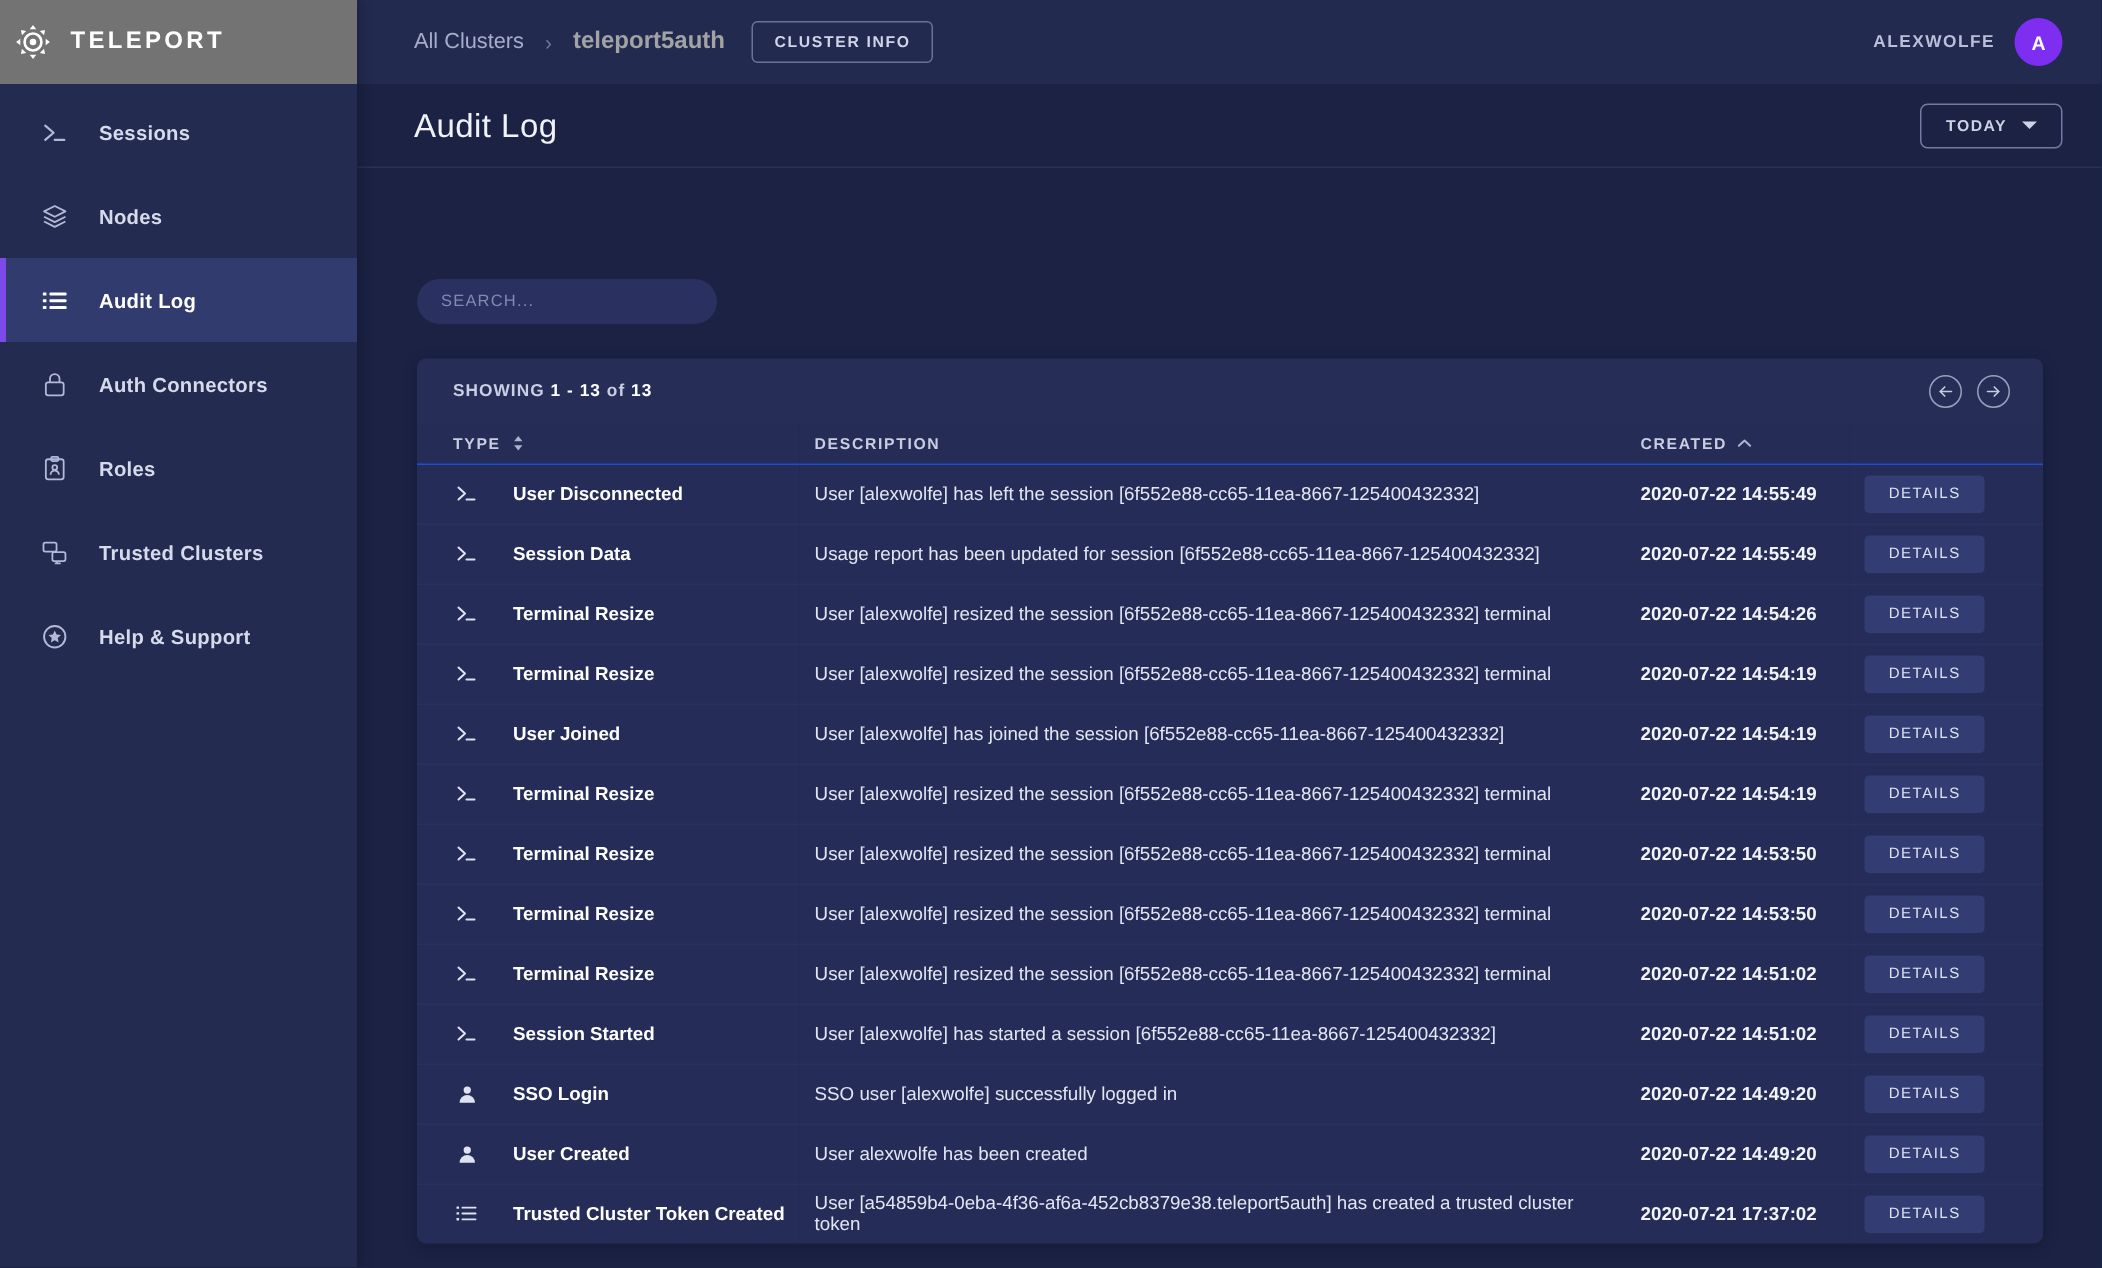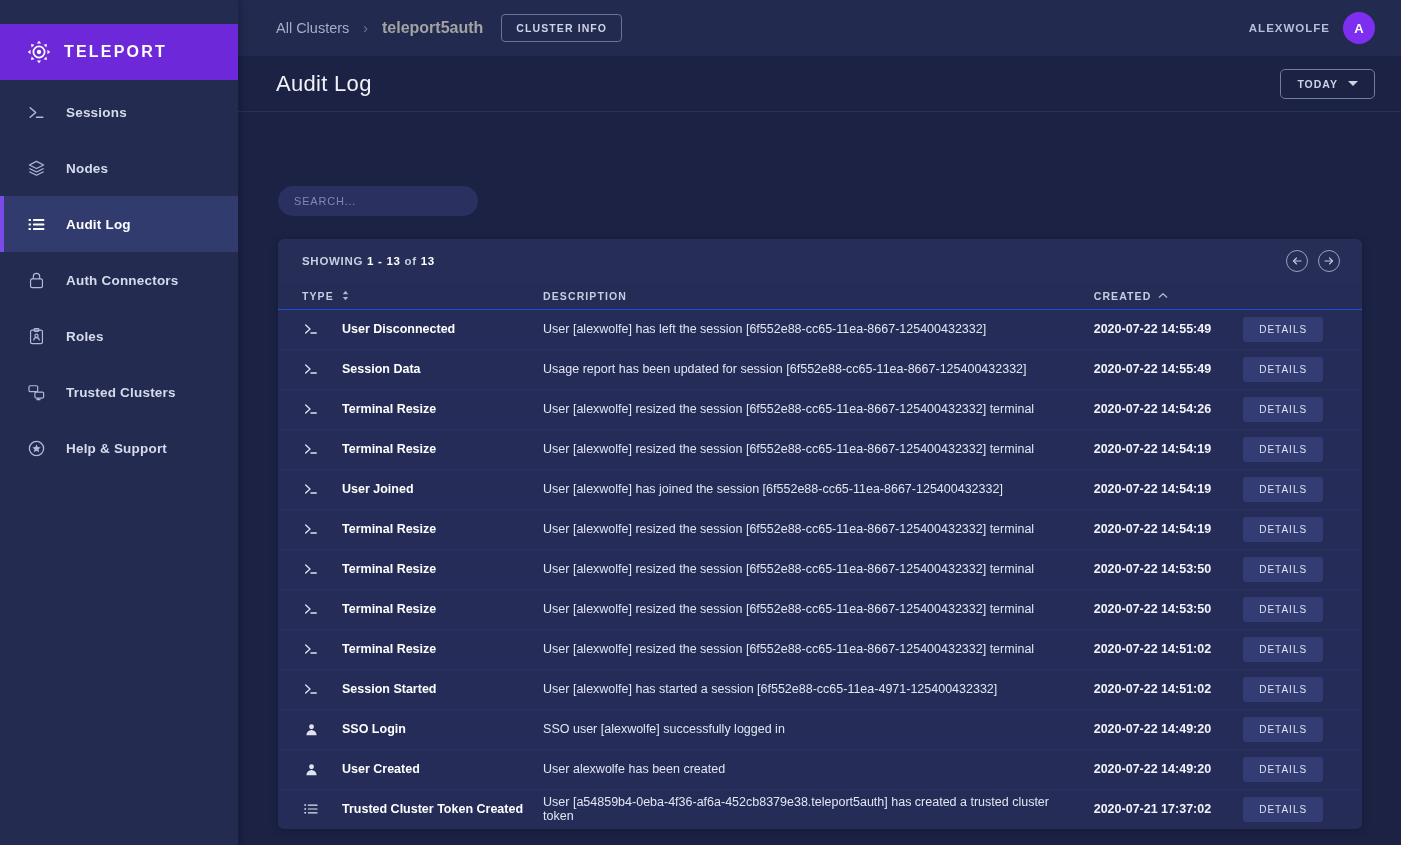--- a/index.html
+++ b/index.html
@@ -15,23 +15,22 @@
   .sidebar {
     width: 238px; height: 845px;
     background: #242b51;
     flex: 0 0 238px;
     position: relative;
     z-index: 5;
     box-shadow: 2px 0 8px rgba(0,0,0,.25);
   }
   .brand {
     height: 56px; display: flex; align-items: center; gap: 12px;
-    padding-left: 26px;
-    background: #6d28d9;
-    margin-top: 24px;
+    padding-left: 9px;
+    background: #737373;
   }
   .brand-logo { width: 26px; height: 26px; flex: 0 0 26px; }
   .brand-name {
     color: #fff; font-size: 16px; font-weight: bold; letter-spacing: 2.2px;
   }
   .nav { padding-top: 4px; }
   .nav-item {
     height: 56px; display: flex; align-items: center; gap: 20px;
     padding-left: 26px; position: relative; cursor: pointer;
   }
@@ -515,21 +514,21 @@
                   <span class="type-cell">
                     <span class="type-icon">
                       <svg viewBox="0 0 24 24" width="16" height="16" fill="none" stroke="currentColor" stroke-width="2" stroke-linecap="round" stroke-linejoin="round">
                         <path d="M4 6 L10.5 12 L4 18"></path>
                         <path d="M12 18 H20"></path>
                       </svg>
                     </span>
                     <span class="type-label">Session Started</span>
                   </span>
                 </td>
-                <td class="c-desc">User [alexwolfe] has started a session [6f552e88-cc65-11ea-4971-125400432332]</td>
+                <td class="c-desc">User [alexwolfe] has started a session [6f552e88-cc65-11ea-8667-125400432332]</td>
                 <td class="c-created">2020-07-22 14:51:02</td>
                 <td class="c-action"><button class="details-btn">DETAILS</button></td>
               </tr>
               <tr>
                 <td class="c-type">
                   <span class="type-cell">
                     <span class="type-icon">
                       <svg viewBox="0 0 24 24" width="15" height="15" fill="currentColor">
                         <circle cx="12" cy="7.5" r="3.9"></circle>
                         <path d="M3.8 21 a8.2 8.2 0 0 1 16.4 0 Z"></path>

